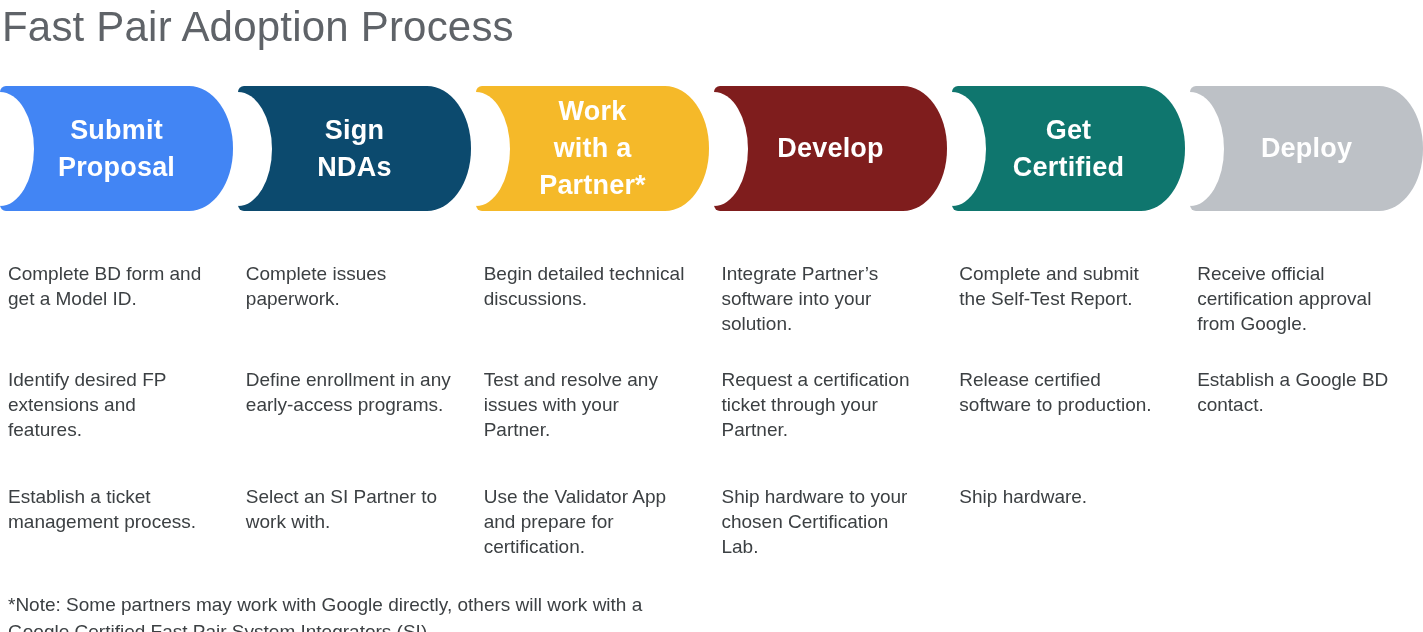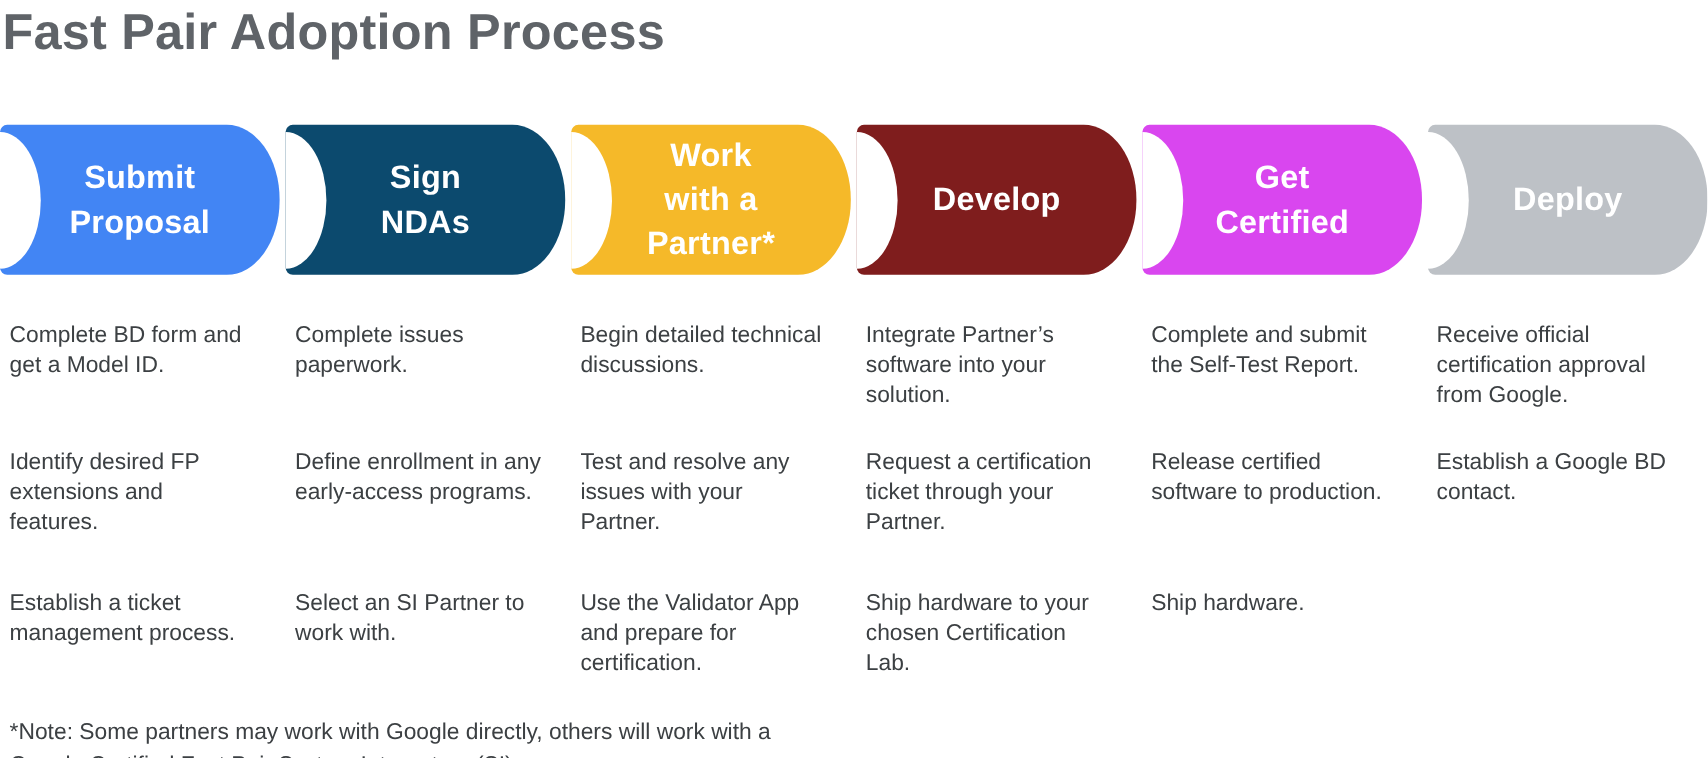--- a/index.html
+++ b/index.html
@@ -12,29 +12,29 @@
     position: relative;
     width: 1423px;
     height: 632px;
     background: #ffffff;
     overflow: hidden;
   }
   .page-title {
     margin: 2px 0 0 2px;
     font-size: 42px;
     line-height: 50px;
-    font-weight: 700;
+    font-weight: 400;
     letter-spacing: 0.2px;
     color: #5F6368;
   }
   .stages-grid {
     display: grid;
     grid-template-columns: repeat(6, 1fr);
     column-gap: 5px;
-    margin-top: 52px;
+    margin-top: 34px;
   }
   .stage {
     position: relative;
     height: 125px;
     border-radius: 6px 44px 44px 6px / 6px 62px 62px 6px;
     overflow: hidden;
     display: flex;
     align-items: center;
     justify-content: center;
     text-align: center;
@@ -60,21 +60,21 @@
     line-height: 37px;
     font-weight: 700;
     letter-spacing: 0.2px;
     white-space: pre-line;
   }
   .desc-grid {
     display: grid;
     grid-template-columns: repeat(6, 1fr);
     grid-template-rows: 106px 117px auto;
     column-gap: 4px;
-    margin-top: 38px;
+    margin-top: 50px;
   }
   .desc-cell {
     padding: 0 20px 0 8px;
     box-sizing: border-box;
     font-size: 19px;
     line-height: 25px;
     color: #3C4043;
   }
   .footnote {
     margin: 32px 0 0 0;
@@ -106,21 +106,21 @@
     <div class="stage" style="background: rgb(245, 185, 41);">
       <span class="notch"></span>
       <span class="stage-label">Work
 with a
 Partner*</span>
     </div>
     <div class="stage" style="background: #7f1d1d;">
       <span class="notch"></span>
       <span class="stage-label">Develop</span>
     </div>
-    <div class="stage" style="background: #d946ef;">
+    <div class="stage" style="background: #0f766e;">
       <span class="notch"></span>
       <span class="stage-label">Get
 Certified</span>
     </div>
     <div class="stage" style="background: rgb(189, 193, 198); text-align: center;">
       <span class="notch"></span>
       <span class="stage-label">Deploy</span>
     </div>
   </div>
 

